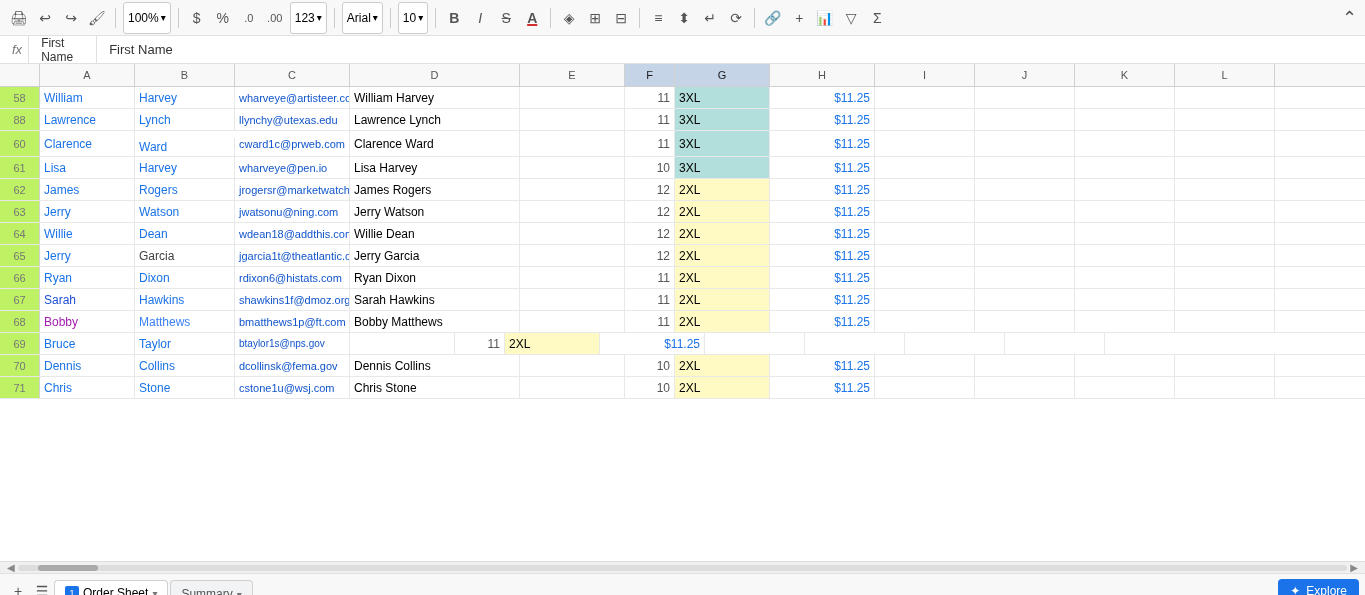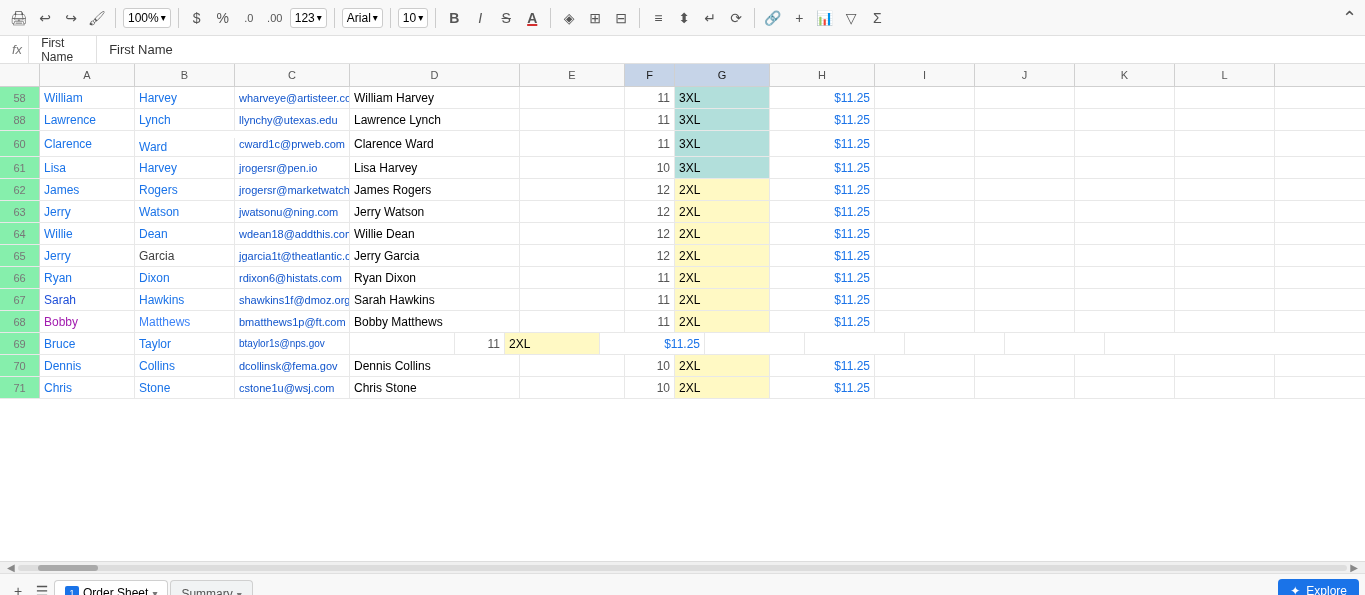--- a/index.html
+++ b/index.html
@@ -18,21 +18,21 @@
     .toolbar-icon {
       width: 22px; height: 22px;
       display: flex; align-items: center; justify-content: center;
       cursor: pointer; color: #555; font-size: 14px; border-radius: 3px;
     }
     .toolbar-separator { width: 1px; height: 20px; background: #ccc; margin: 0 3px; }
     .toolbar-dropdown {
       display: flex; align-items: center; gap: 2px;
       border: 1px solid #ccc; border-radius: 3px;
       padding: 2px 4px; cursor: pointer; background: #fff;
-      font-size: 12px; height: 20px;
+      font-size: 12px; height: 32px;
     }
 
     
     .formula-bar {
       display: flex;
       align-items: center;
       height: 28px;
       border-bottom: 1px solid #e0e0e0;
       background: #fff;
       padding: 0 6px;
@@ -90,21 +90,21 @@
     .grid-row {
       display: flex;
       border-bottom: 1px solid #e8e8e8;
       min-height: 22px;
     }
     .row-num {
       width: 40px; min-width: 40px;
       display: flex; align-items: center; justify-content: center;
       font-size: 11px; color: #777;
       border-right: 1px solid #d0d0d0;
-      background: #86efac;
+      background: #bef264;
       padding: 2px 0;
     }
     .cell {
       display: flex; align-items: center;
       padding: 2px 4px;
       font-size: 12px;
       border-right: 1px solid #e8e8e8;
       overflow: hidden;
       white-space: nowrap;
     }
@@ -314,21 +314,21 @@
       <div class="cell cell-h" style="justify-content:flex-end; color:#1a73e8;">$11.25</div>
       <div class="cell cell-i"></div>
       <div class="cell cell-j"></div>
       <div class="cell cell-k"></div>
       <div class="cell cell-l"></div>
     </div>
       <div class="grid-row">
       <div class="row-num">61</div>
       <div class="cell cell-a" style="color:#1a73e8;">Lisa</div>
       <div class="cell cell-b" style="color:#1a73e8;">Harvey</div>
-      <div class="cell cell-c" style="color:#1155cc; font-size:11px;">jrogersr@pen.io</div>
+      <div class="cell cell-c" style="color:#1155cc; font-size:11px;">wharveye@pen.io</div>
       <div class="cell cell-d">Lisa Harvey</div>
       <div class="cell cell-e"></div>
       <div class="cell cell-f" style="justify-content:flex-end;">10</div>
       <div class="cell cell-g" style="background:#b2dfdb;">3XL</div>
       <div class="cell cell-h" style="justify-content:flex-end; color:#1a73e8;">$11.25</div>
       <div class="cell cell-i"></div>
       <div class="cell cell-j"></div>
       <div class="cell cell-k"></div>
       <div class="cell cell-l"></div>
     </div>

